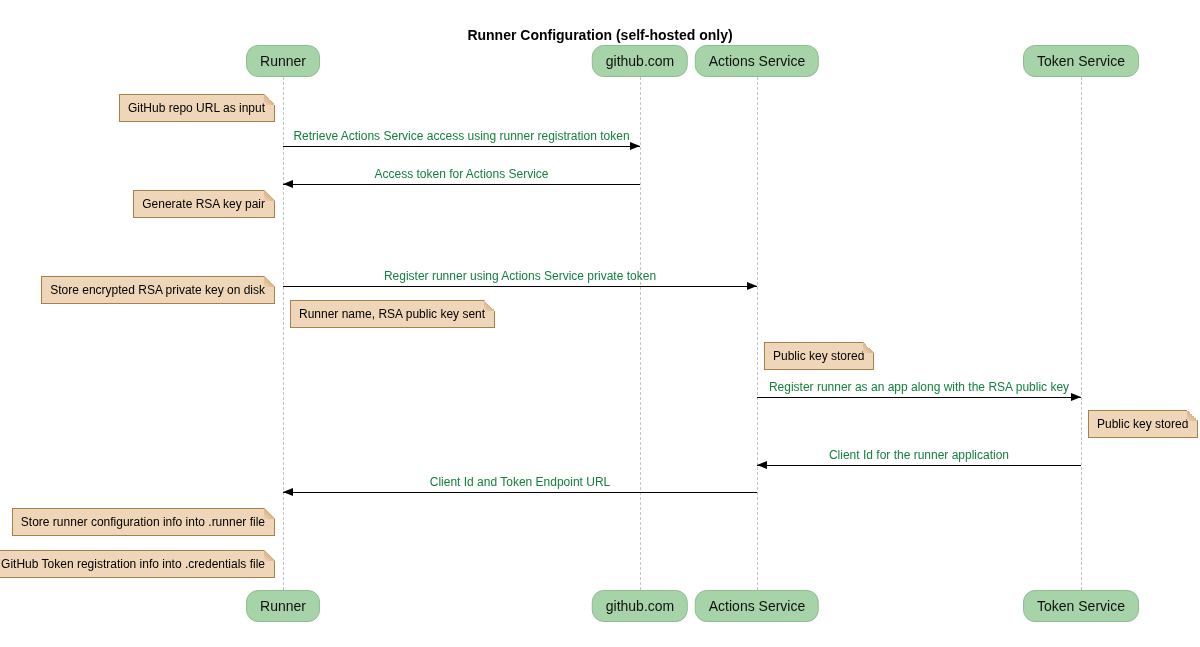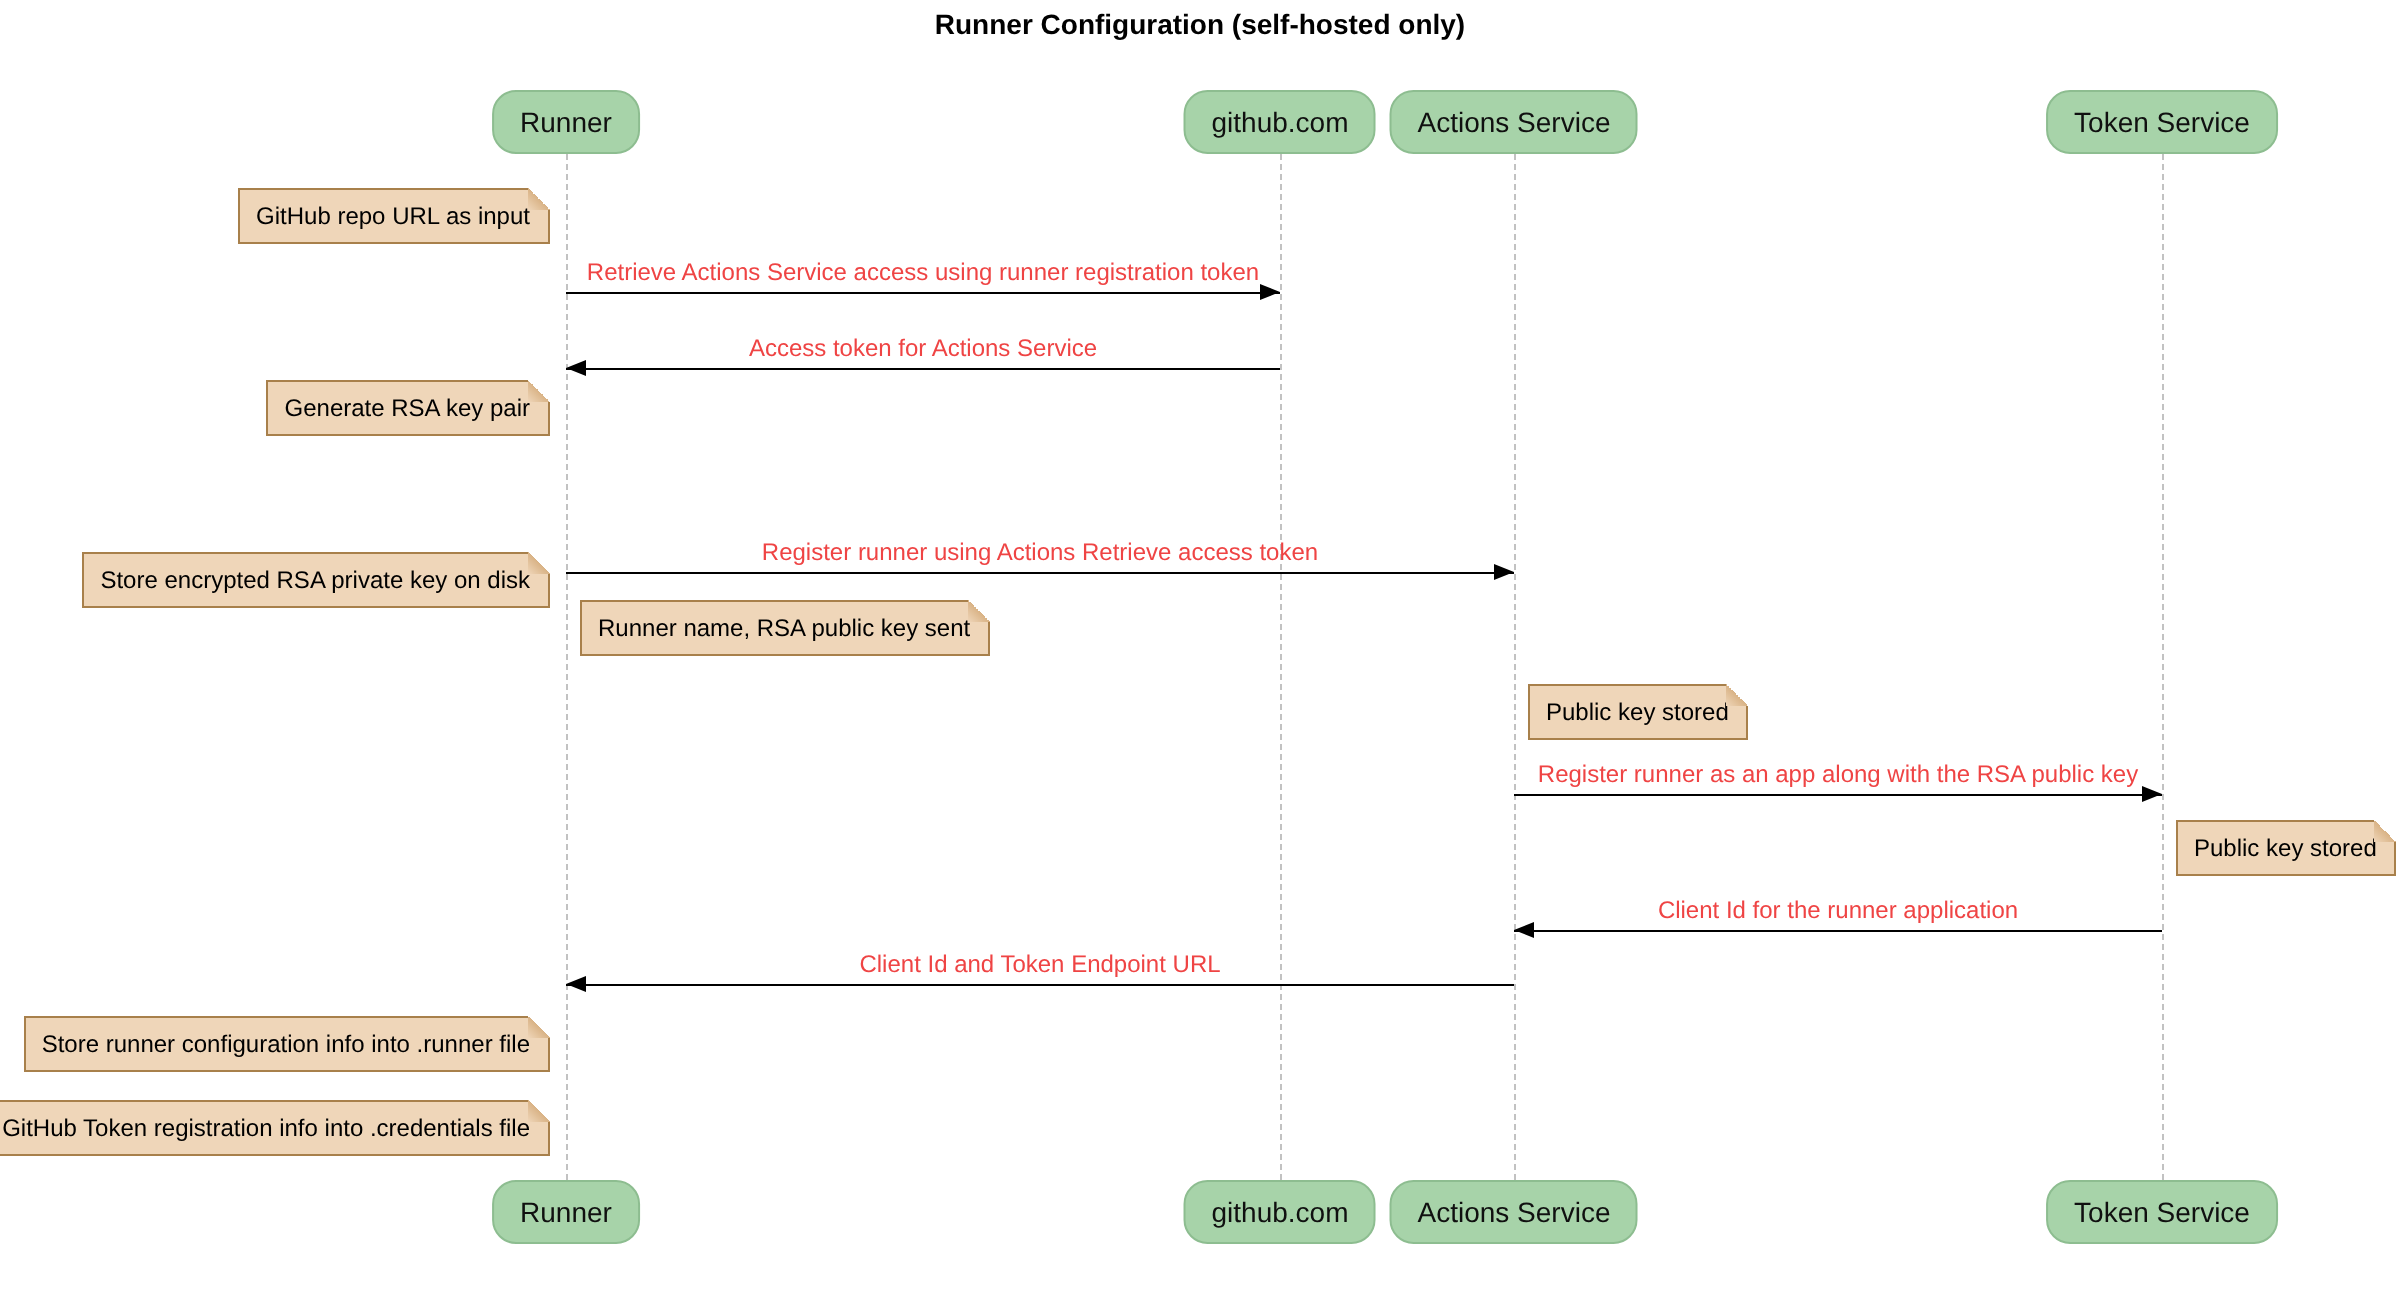--- a/index.html
+++ b/index.html
@@ -6,21 +6,21 @@
   #canvas {
     position: relative;
     width: 1200px;
     height: 647px;
     background: #ffffff;
     font-family: "Liberation Sans", sans-serif;
     overflow: hidden;
   }
   .diagram-title {
     position: absolute;
-    top: 4px; left: 0;
+    top: 27px; left: 0;
     width: 100%;
     text-align: center;
     font-size: 14px;
     font-weight: bold;
     color: #000;
   }
   .lifeline {
     position: absolute;
     top: 77px;
     height: 513px;
@@ -53,21 +53,21 @@
   }
   .fold {
     position: absolute;
     top: -1px; right: -1px;
     width: 11px; height: 11px;
     background: linear-gradient(to bottom left, #ffffff 0%, #ffffff 50%, #d9b386 50%, var(--note-fill, #efd6b9) 100%);
   }
   .message { position: absolute; }
   .msg-label {
     font-size: 12px;
-    color: #ef4444;
+    color: #15803d;
     text-align: center;
     line-height: 13px;
     margin-bottom: 3px;
     white-space: nowrap;
   }
   .msg-line {
     position: relative;
     height: 1px;
     background: var(--arrow, #000);
   }
@@ -118,21 +118,21 @@
         <span class="arrowhead right"></span>
       </div>
   </div>
   <div class="message" style="left:283px; top:168px; width:357px;">
     <div class="msg-label">Access token for Actions Service</div>
     <div class="msg-line">
         <span class="arrowhead left"></span>
       </div>
   </div>
   <div class="message" style="left:283px; top:270px; width:474px;">
-    <div class="msg-label">Register runner using Actions Retrieve access token</div>
+    <div class="msg-label">Register runner using Actions Service private token</div>
     <div class="msg-line">
         <span class="arrowhead right"></span>
       </div>
   </div>
   <div class="message" style="left:757px; top:381px; width:324px;">
     <div class="msg-label">Register runner as an app along with the RSA public key</div>
     <div class="msg-line">
         <span class="arrowhead right"></span>
       </div>
   </div>

